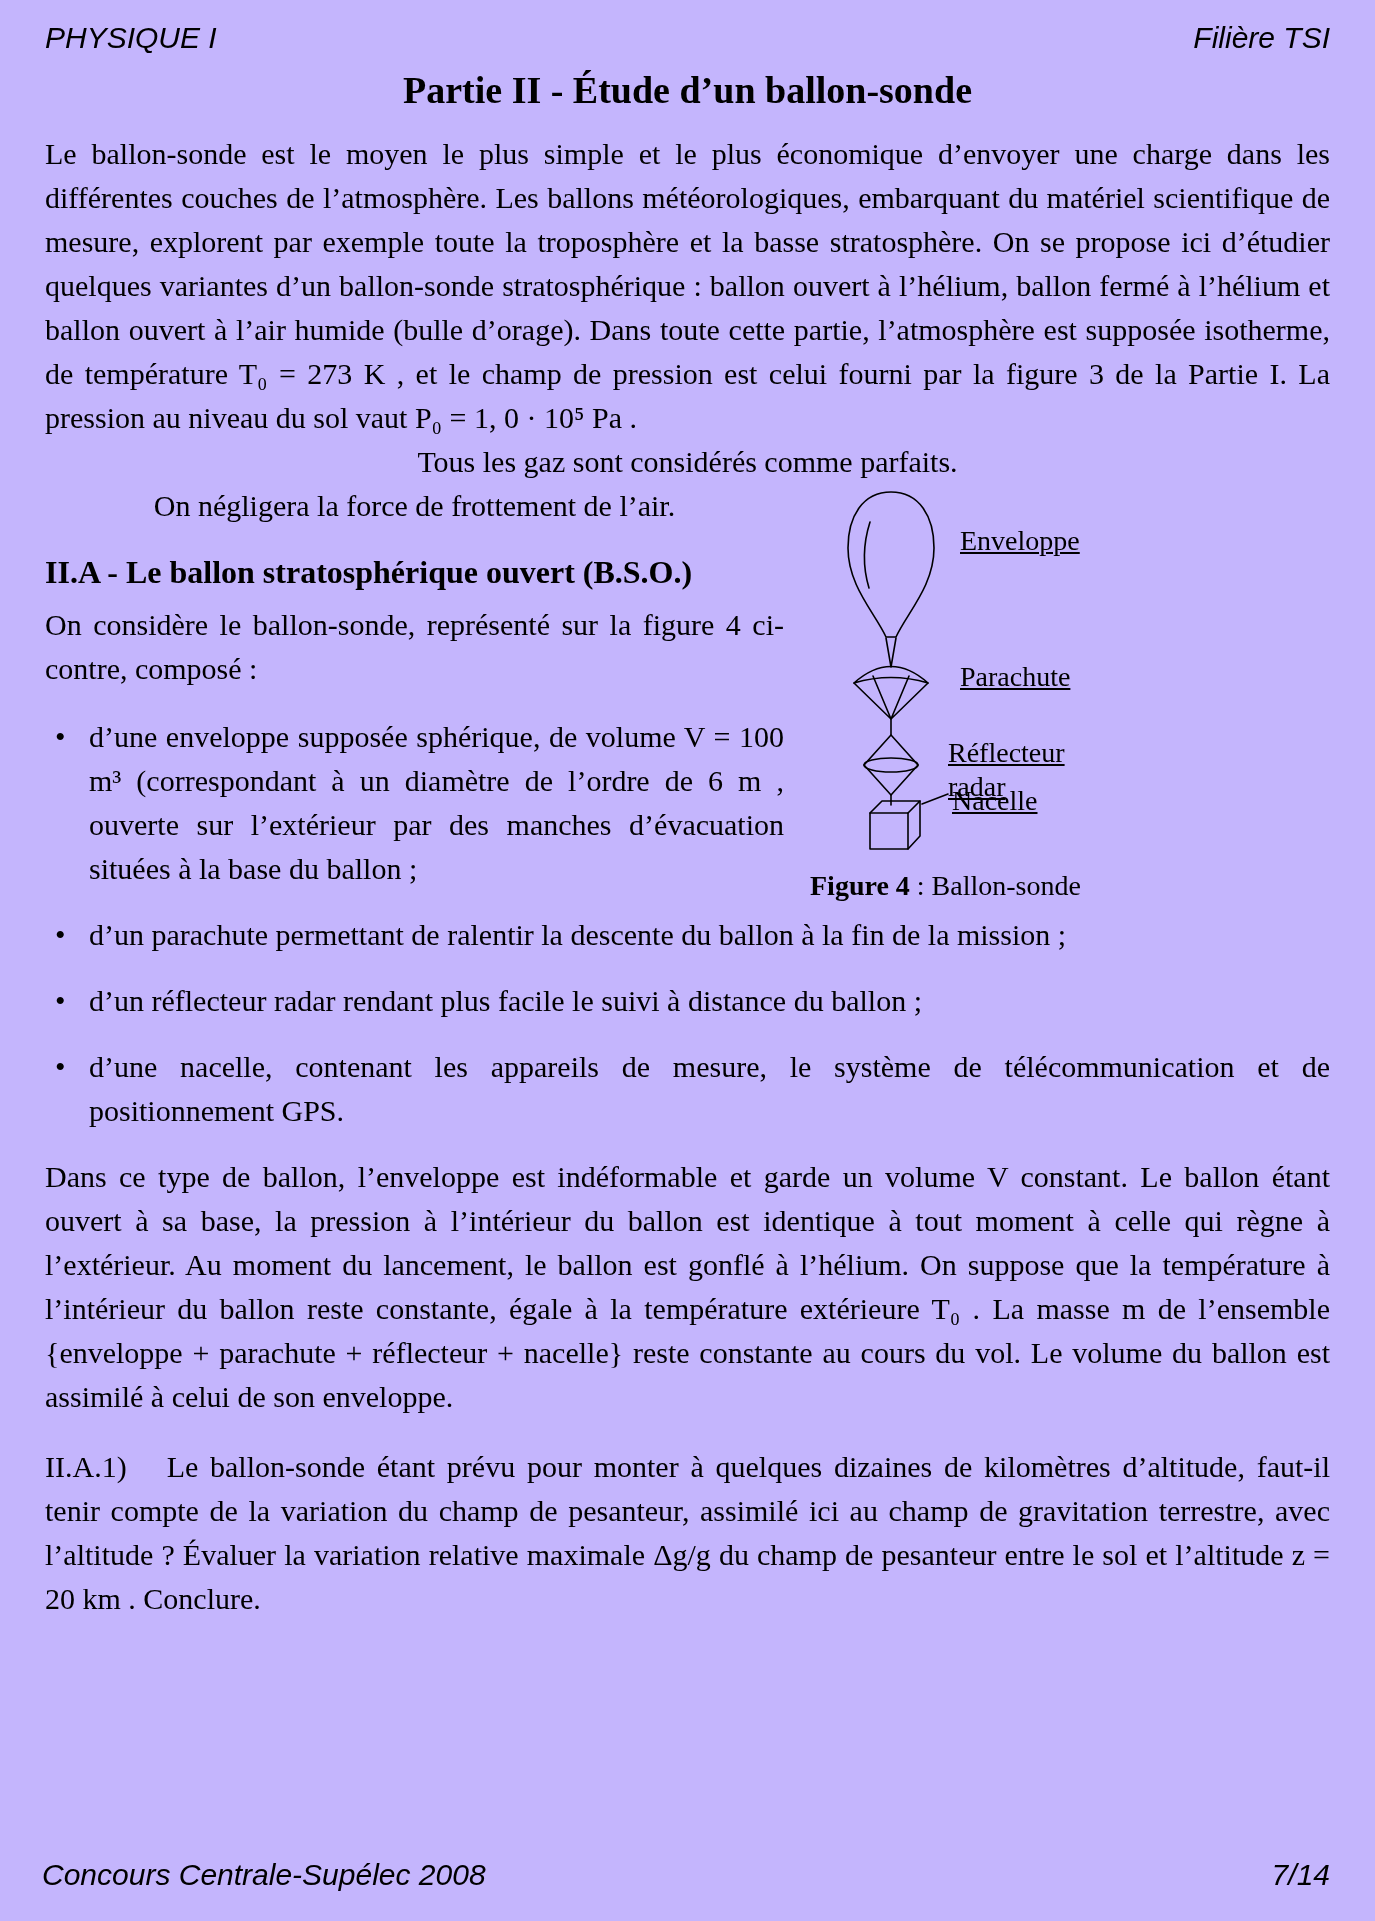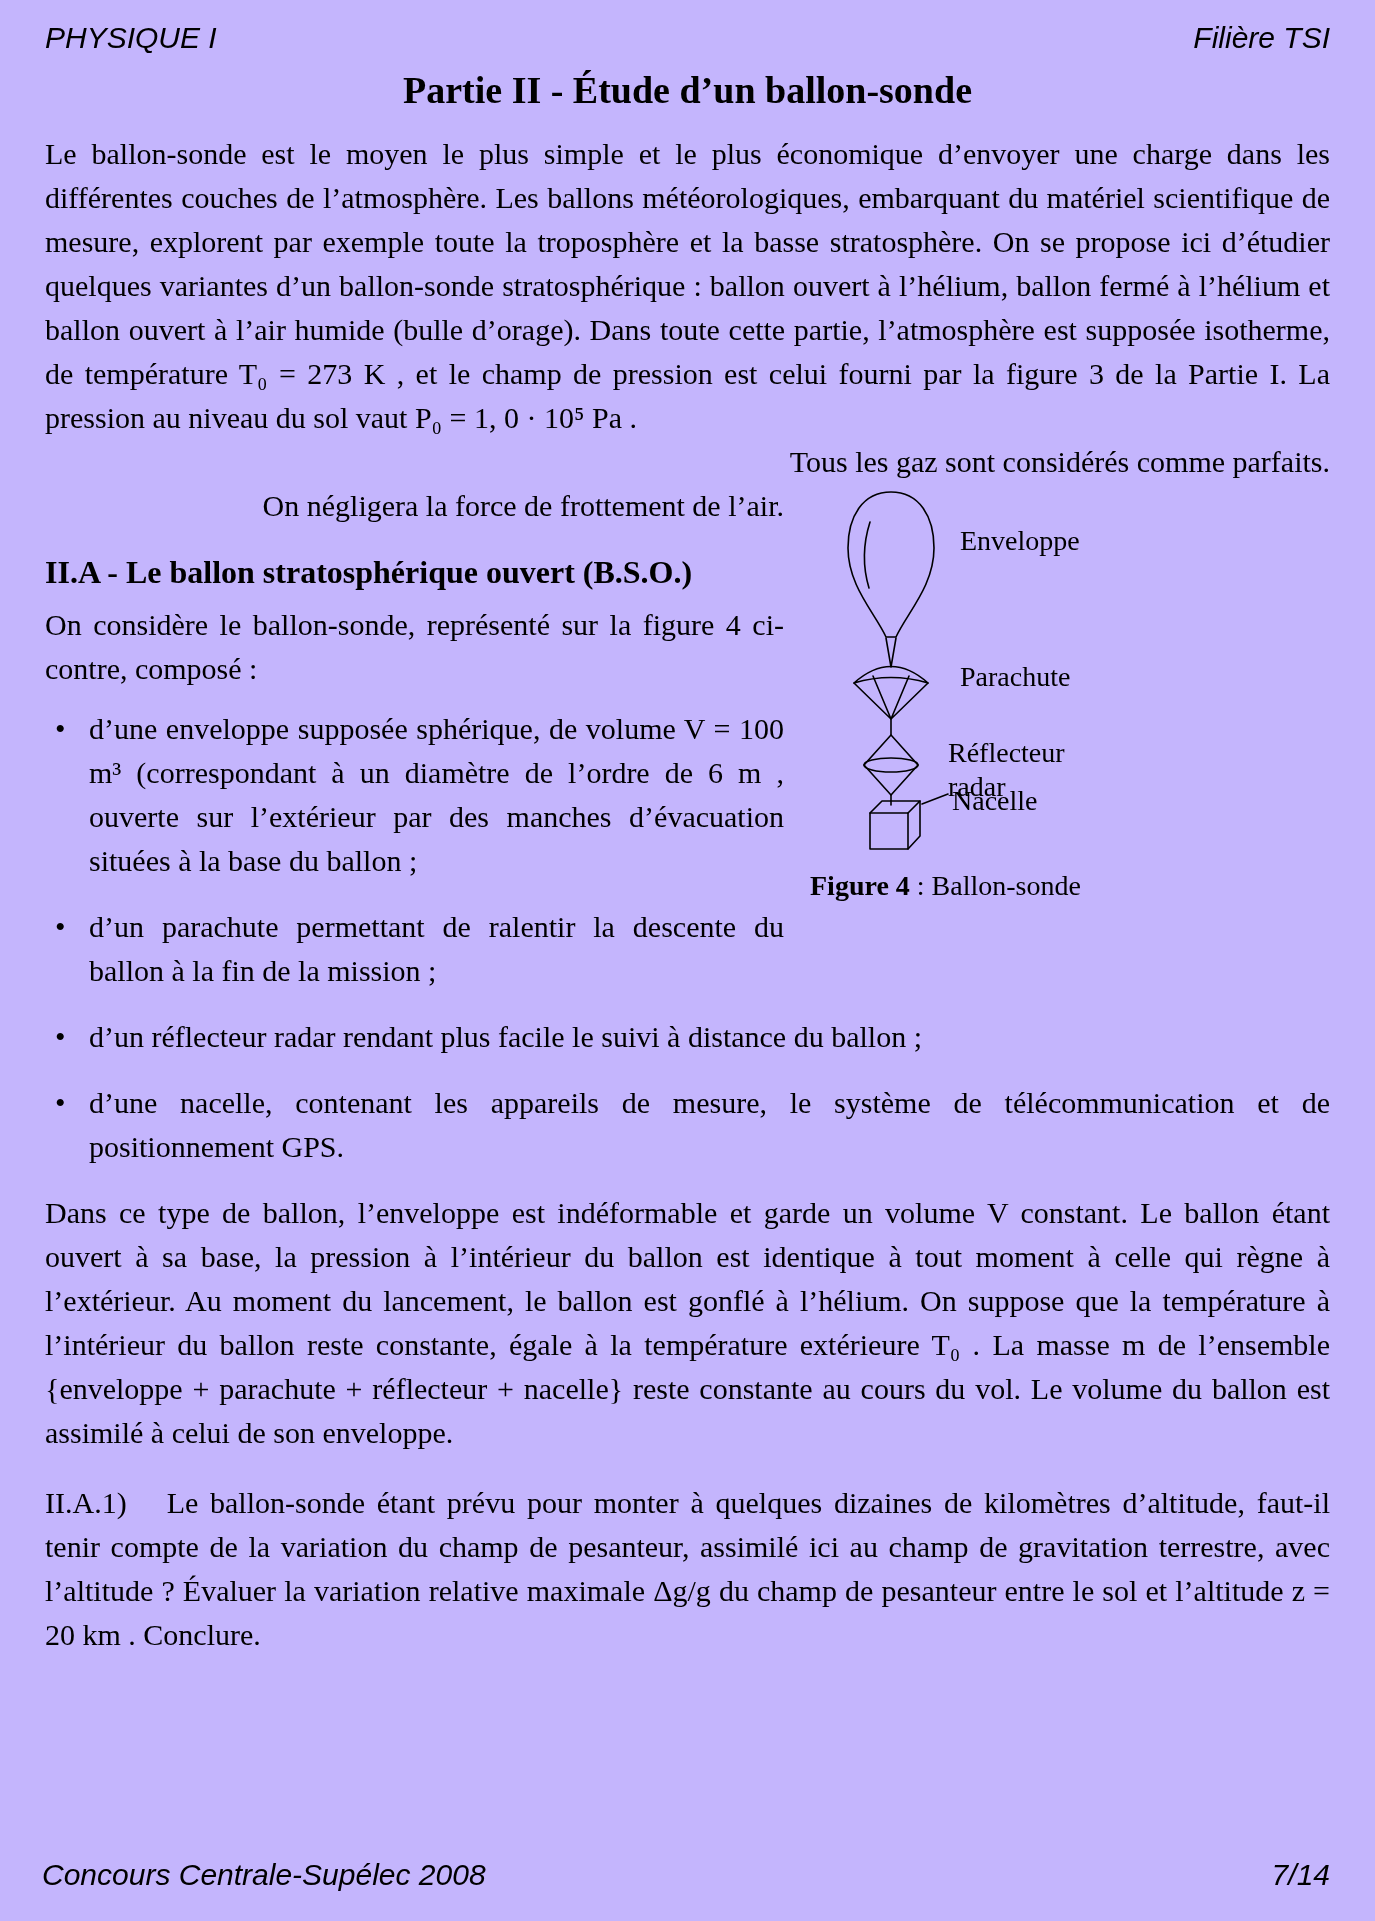--- a/index.html
+++ b/index.html
@@ -36,30 +36,30 @@
     font-size: 38px;
     font-weight: bold;
     margin: 12px 0 20px 0;
   }
   .para {
     font-size: 30px;
     line-height: 44px;
     text-align: justify;
     margin: 0;
   }
-  .note { text-align: right; }
+  .note { text-align: center; }
   .section-heading {
     font-size: 32px;
     font-weight: bold;
     margin: 26px 0 12px 0;
   }
   .lead { margin-bottom: 8px; }
   .bullets {
     list-style: none;
-    margin: 16px 0 0 0;
+    margin: 24px 0 0 0;
     padding: 0 0 0 44px;
   }
   .bullets li {
     position: relative;
     font-size: 30px;
     line-height: 44px;
     text-align: justify;
     margin: 0 0 22px 0;
   }
   .bullets li::before {
@@ -86,20 +86,21 @@
   .fig-svg {
     position: absolute;
     left: 26px;
     top: 0;
   }
   .fig-label {
     position: absolute;
     font-size: 28px;
     line-height: 1.2;
     white-space: nowrap;
+    text-decoration: underline;
   }
   .lbl-enveloppe  { left: 150px; top: 38px; }
   .lbl-parachute  { left: 150px; top: 174px; }
   .lbl-reflecteur { left: 138px; top: 250px; width: 160px; white-space: normal; }
   .lbl-nacelle    { left: 142px; top: 298px; }
   .fig-caption {
     margin-top: 12px;
     font-size: 28px;
   }
   .fig-caption .cap-bold { font-weight: bold; }

